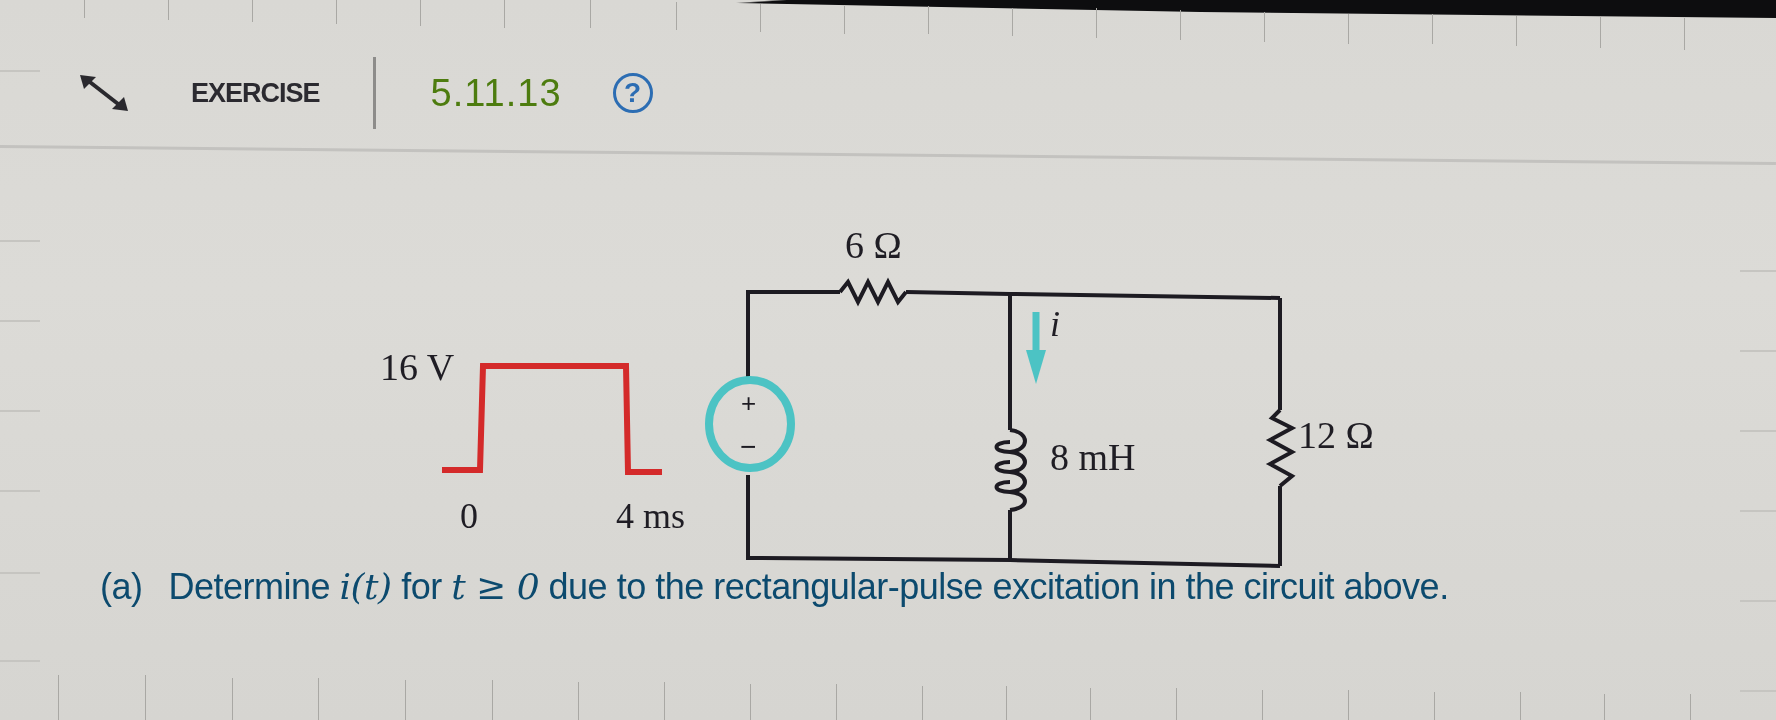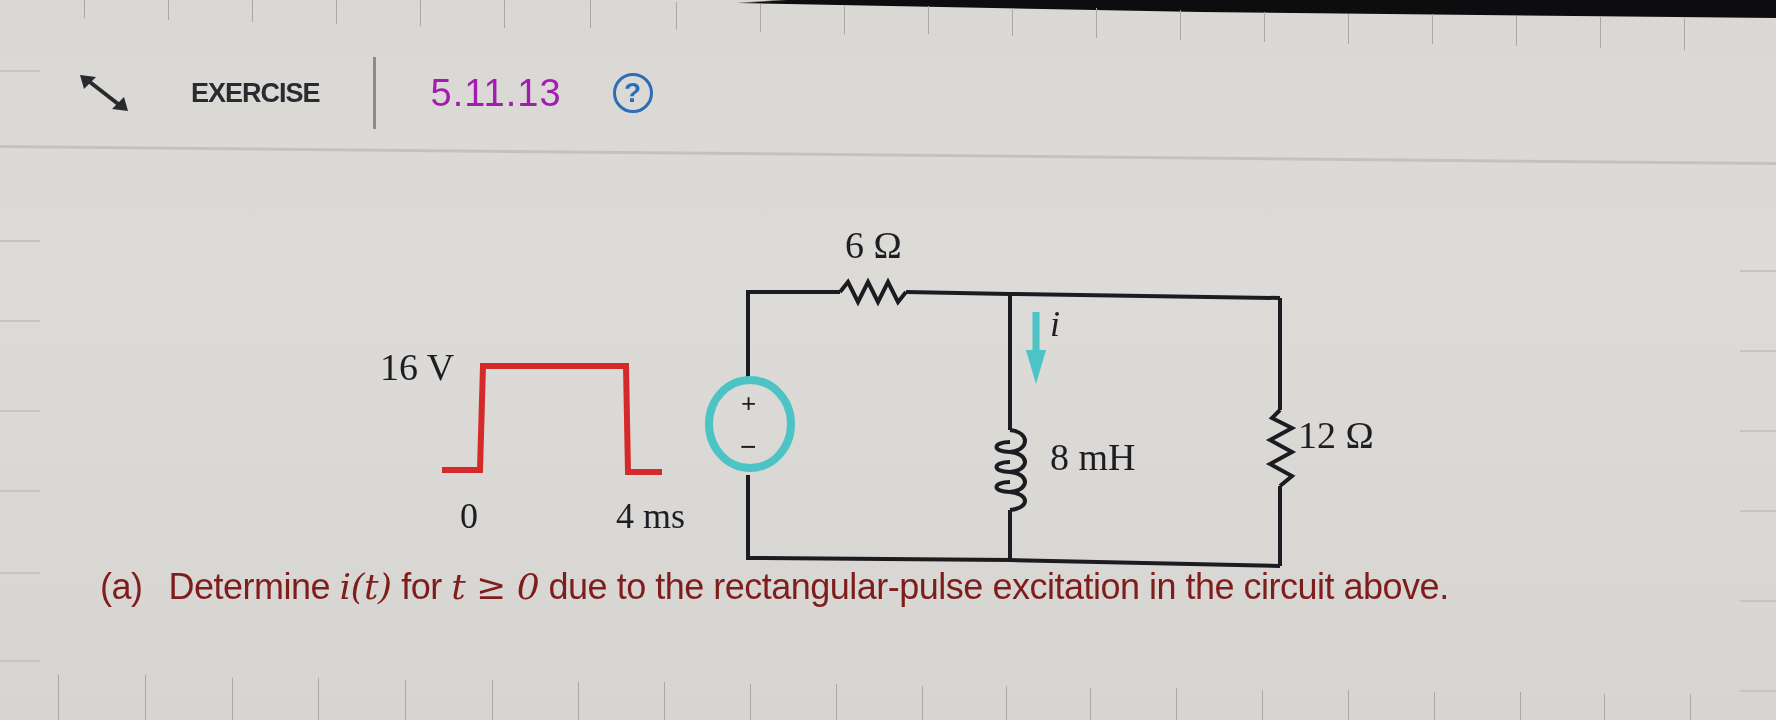--- a/index.html
+++ b/index.html
@@ -12,30 +12,30 @@
     position:absolute; left:0; top:0; width:1776px; height:30px;
     background: linear-gradient(176deg, transparent 0 35%, #0d0d0f 36% 100%);
     clip-path: polygon(580px 0, 1776px 0, 1776px 18px, 1200px 12px, 580px 0);
   }
   .tick { position:absolute; width:1px; background:#a9a8a4; }
   .hline { position:absolute; height:2px; background:#c6c5c1; }
   .header { position:absolute; left:78px; top:58px; height:70px; display:flex; align-items:center;gap:25px; }
   .expand-icon { width:56px; height:40px; position:relative; }
   .exercise-label { font-size:27px; font-weight:bold; color:#2b2a30; letter-spacing:-1px; margin-left:32px; }
   .vsep { width:3px; height:72px; background:#8d8c8a; margin-left:28px; margin-right:30px; }
-  .exercise-num { font-size:38px; color:#a21caf; letter-spacing:1px; }
+  .exercise-num { font-size:38px; color:#4d7c0f; letter-spacing:1px; }
   .help-icon {
     width:34px; height:34px; border:3px solid #2c6db3; border-radius:50%;
     color:#2c6db3; font-size:28px; font-weight:bold; display:flex; align-items:center; justify-content:center;
     margin-left:26px;
   }
   .divider { position:absolute; left:0; top:145px; width:1776px; height:3px; background:#c3c2bf; transform:rotate(0.55deg); transform-origin:left; }
   svg.circuit { position:absolute; left:0; top:0; }
   .serif { font-family:"Liberation Serif", serif; fill:#1f1d24; }
-  .question { position:absolute; left:100px; top:566px; font-size:36px; color:#7f1d1d; white-space:nowrap; letter-spacing:-0.5px; }
+  .question { position:absolute; left:100px; top:566px; font-size:36px; color:#0c4a6e; white-space:nowrap; letter-spacing:-0.5px; }
   .question .label { margin-right:26px; }
   .math { font-family:"DejaVu Serif", serif; font-style:italic; }
 </style>
 </head>
 <body>
 
 <div class="topbar"></div>
 
 <div>
   <div class="tick" style="left:84px;top:0;height:18px"></div>

